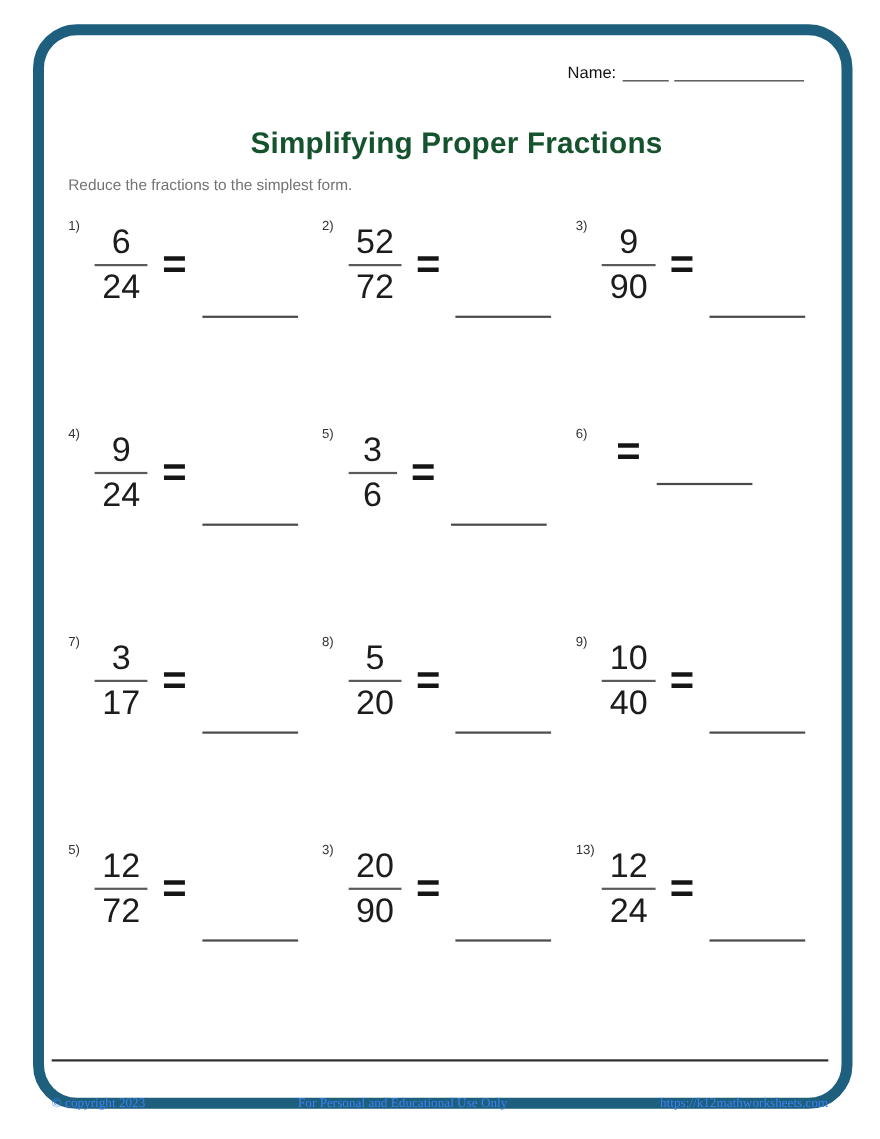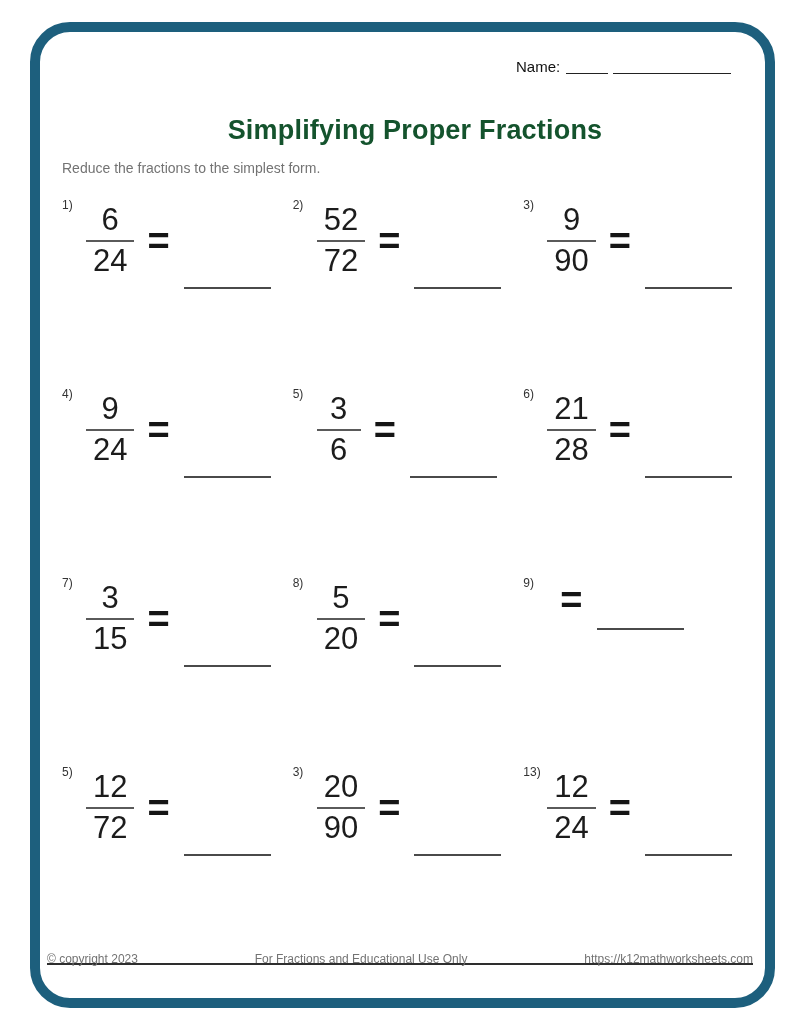--- a/index.html
+++ b/index.html
@@ -40,22 +40,22 @@
   .fnum, .fden { font-size:31px; line-height:1.12; padding:0 7px; color:#1c1c1c; }
   .fbar { align-self:stretch; height:2px; background:#5a5a5a; margin:2px 0; }
   .equals { font-size:38px; font-weight:700; color:#151515; margin-left:13px; line-height:1; }
   .blank {
     width:87px; border-bottom:2px solid var(--line);
     align-self:flex-end; margin-left:14px; margin-bottom:-11px; height:10px;
   }
   
   .footer-line { position:absolute; left:47px; top:963px; width:706px; height:2px; background:#2e2e2e; }
   .footer-row {
-    position:absolute; left:47px; top:952px; width:706px;
-    display:flex; justify-content:space-between; font-size:12px; color:#737373;
+    position:absolute; left:47px; top:995px; width:706px;
+    display:flex; justify-content:space-between; font-size:12px; color:#3b82f6;font-family:Liberation Serif, serif;
   }
 </style>
 </head>
 <body>
 
 <div class="page">
   <div class="frame"></div>
 
   <div class="name-row">
     <span class="name-label">Name:</span>
@@ -129,37 +129,32 @@
           <span class="fden">6</span>
         </div>
         <span class="equals">=</span>
         <span class="blank"></span>
       </div>
     </div>
 
     <div class="problem">
       <span class="plabel">6)</span>
       <div class="pbody">
-        <div class="fraction">
-          <span class="fnum">21</span>
-          <span class="fbar"></span>
-          <span class="fden">28</span>
-        </div>
         <span class="equals">=</span>
         <span class="blank"></span>
       </div>
     </div>
 
     <div class="problem">
       <span class="plabel">7)</span>
       <div class="pbody">
         <div class="fraction">
           <span class="fnum">3</span>
           <span class="fbar"></span>
-          <span class="fden">15</span>
+          <span class="fden">17</span>
         </div>
         <span class="equals">=</span>
         <span class="blank"></span>
       </div>
     </div>
 
     <div class="problem">
       <span class="plabel">8)</span>
       <div class="pbody">
         <div class="fraction">
@@ -168,20 +163,25 @@
           <span class="fden">20</span>
         </div>
         <span class="equals">=</span>
         <span class="blank"></span>
       </div>
     </div>
 
     <div class="problem">
       <span class="plabel">9)</span>
       <div class="pbody">
+        <div class="fraction">
+          <span class="fnum">10</span>
+          <span class="fbar"></span>
+          <span class="fden">40</span>
+        </div>
         <span class="equals">=</span>
         <span class="blank"></span>
       </div>
     </div>
 
     <div class="problem">
       <span class="plabel">5)</span>
       <div class="pbody">
         <div class="fraction">
           <span class="fnum">12</span>
@@ -217,16 +217,16 @@
         <span class="equals">=</span>
         <span class="blank"></span>
       </div>
     </div>
 
   </div>
 
   <div class="footer-line"></div>
   <div class="footer-row">
     <span>© copyright 2023</span>
-    <span>For Fractions and Educational Use Only</span>
+    <span>For Personal and Educational Use Only</span>
     <span>https://k12mathworksheets.com</span>
   </div>
 </div>
 
 </body></html>

